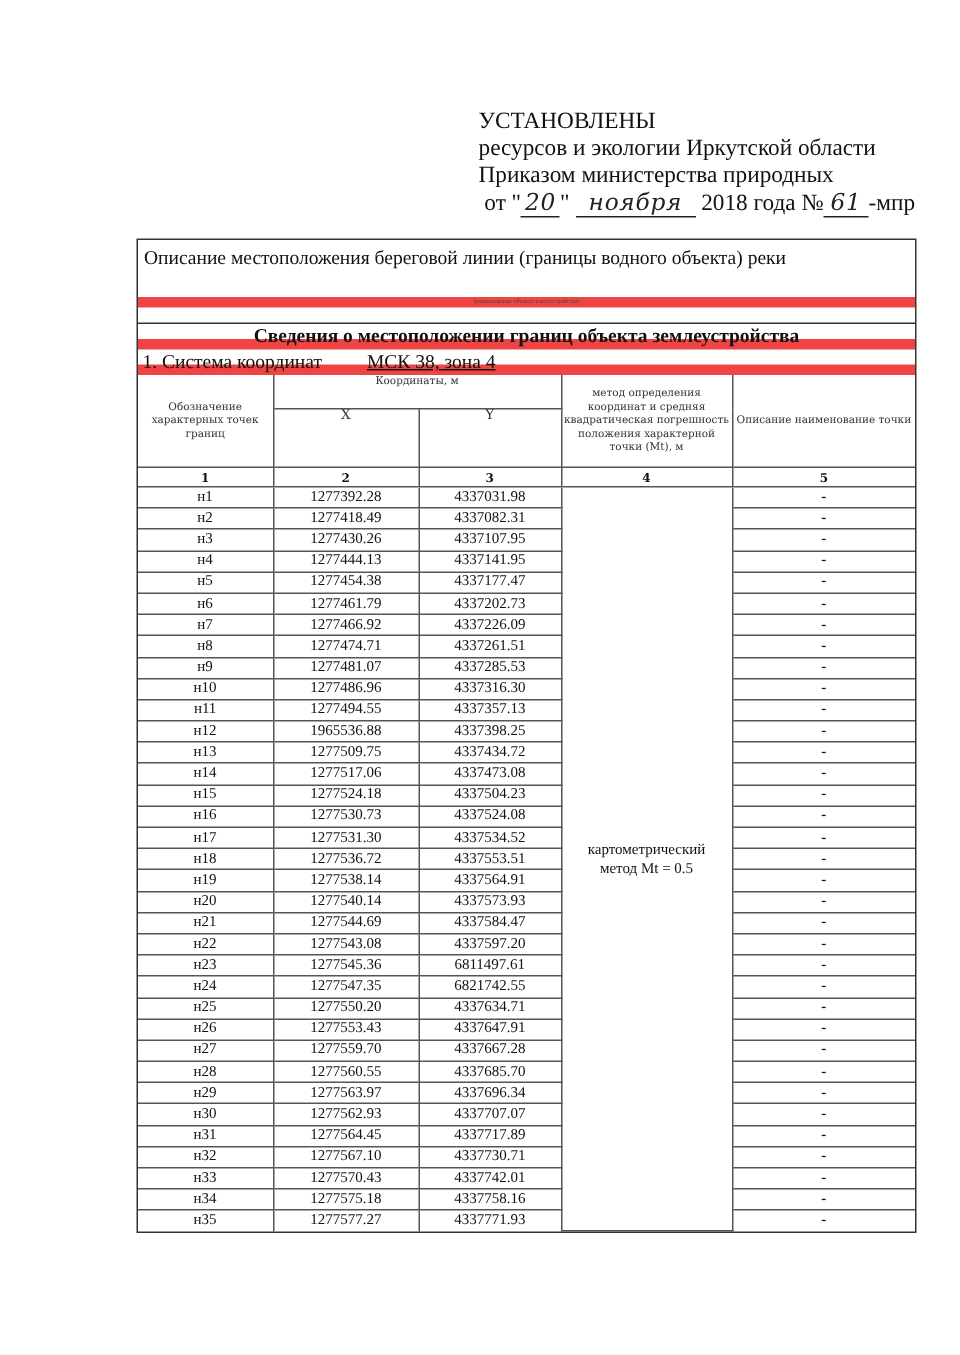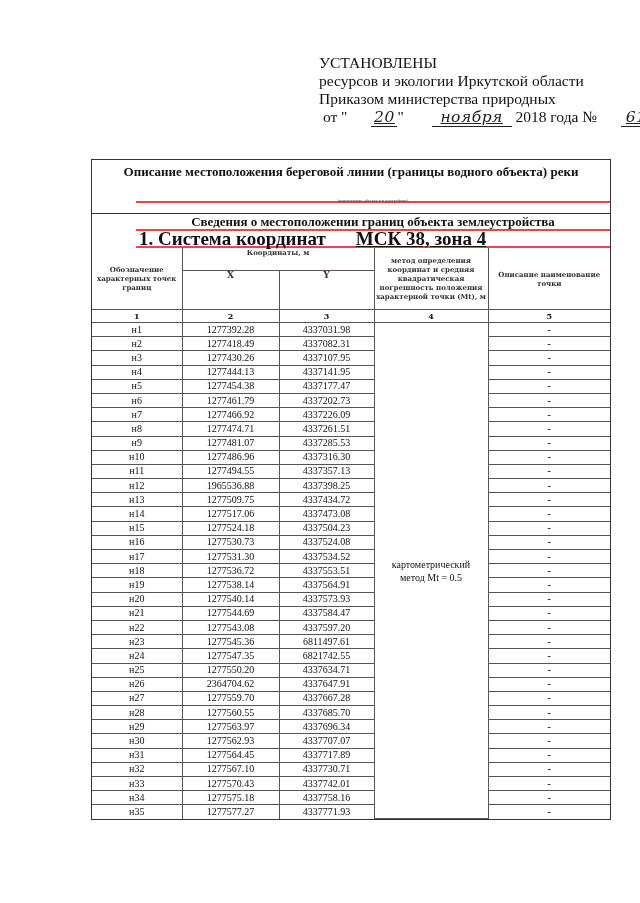--- a/index.html
+++ b/index.html
@@ -1,41 +1,41 @@
 <!DOCTYPE html>
 <html><head>
 <meta charset="utf-8">
 <style>
   html, body { margin: 0; padding: 0; background: #ffffff; }
   body { width: 640px; height: 903px; position: relative; overflow: hidden;
          font-family: "Liberation Serif", "DejaVu Serif", serif; color: #111; }
 
-  .approval { position: absolute; left: 319px; top: 54px; width: 310px;
+  .approval { position: absolute; left: 319px; top: 72px; width: 310px;
               font-size: 15.5px; line-height: 18px; }
   .approval .line { white-space: nowrap; }
   .approval .hand { font-family: "DejaVu Serif", serif; font-style: italic;
-                    text-decoration: underline; color: #222; letter-spacing: 0.5px; margin-left: 24px; }
+                    color: #222; letter-spacing: 0.5px; }
   .approval .blank { display: inline-block; border-bottom: 1px solid #222; text-align: center; }
 
   .doc-table { position: absolute; left: 91px; top: 159px; width: 520px;
                border: 1.5px solid #333; box-sizing: border-box; }
-  .row { border-bottom: 2px solid #ef4444; box-sizing: border-box; margin-left: 44px; }
-  .title-block { text-align: center; font-weight: bold; font-size: 13px; line-height: 15px;
+  .row { border-bottom: 7px solid #ef4444; box-sizing: border-box; }
+  .title-block { font-weight: normal; font-size: 13px; line-height: 15px;
                  padding: 4px 4px 0 4px; height: 38px; box-sizing: border-box; }
   .caption { text-align: center; font-size: 4px; line-height: 5px; color: #444; height: 5px; }
   .blank-row { height: 10px; border-bottom: 1.5px solid #333; }
   .section-head { text-align: center; font-weight: bold; font-size: 13px; line-height: 16px; height: 17px; }
-  .bold-line { font-weight: bold; font-size: 19px; line-height: 16px; height: 17px; padding-left: 3px; }
+  .bold-line { font-weight: normal; font-size: 13px; line-height: 16px; height: 17px; padding-left: 3px; }
   .bold-line .msk { margin-left: 30px; text-decoration: underline; }
 
   table.points { width: 100%; border-collapse: collapse; table-layout: fixed; }
   table.points td, table.points th { border: 1px solid #555; text-align: center;
       font-size: 10px; padding: 0; vertical-align: middle; font-weight: normal; }
   table.points tr:first-child th { border-top: none; }
-  table.points th { font-family: "DejaVu Serif", serif; font-size: 7px; line-height: 9px; font-weight: bold; color: #333; margin-left: 26px; }
+  table.points th { font-family: "DejaVu Serif", serif; font-size: 7px; line-height: 9px; font-weight: normal; color: #333; margin-left: 26px; }
   table.points td:first-child, table.points th:first-child { border-left: none; }
   table.points td:last-child, table.points th:last-child { border-right: none; }
   table.points tr:last-child td { border-bottom: none; }
   table.points .num-row td { font-size: 8px; font-weight: bold; height: 12px; font-family: "DejaVu Serif", serif; }
   table.points .data td { height: 13.2px; line-height: 12px; font-size: 10px; }
   table.points .data td.dash { font-weight: bold; }
   table.points td.method { font-size: 10px; line-height: 13px; font-family: Liberation Serif, serif; }
 </style>
 </head>
 <body>
@@ -239,21 +239,21 @@
           <td class="dash">-</td>
         </tr>
         <tr class="data">
           <td>н25</td>
           <td>1277550.20</td>
           <td>4337634.71</td>
           <td class="dash">-</td>
         </tr>
         <tr class="data">
           <td>н26</td>
-          <td>2364704.62</td>
+          <td>1277553.43</td>
           <td>4337647.91</td>
           <td class="dash">-</td>
         </tr>
         <tr class="data">
           <td>н27</td>
           <td>1277559.70</td>
           <td>4337667.28</td>
           <td class="dash">-</td>
         </tr>
         <tr class="data">

